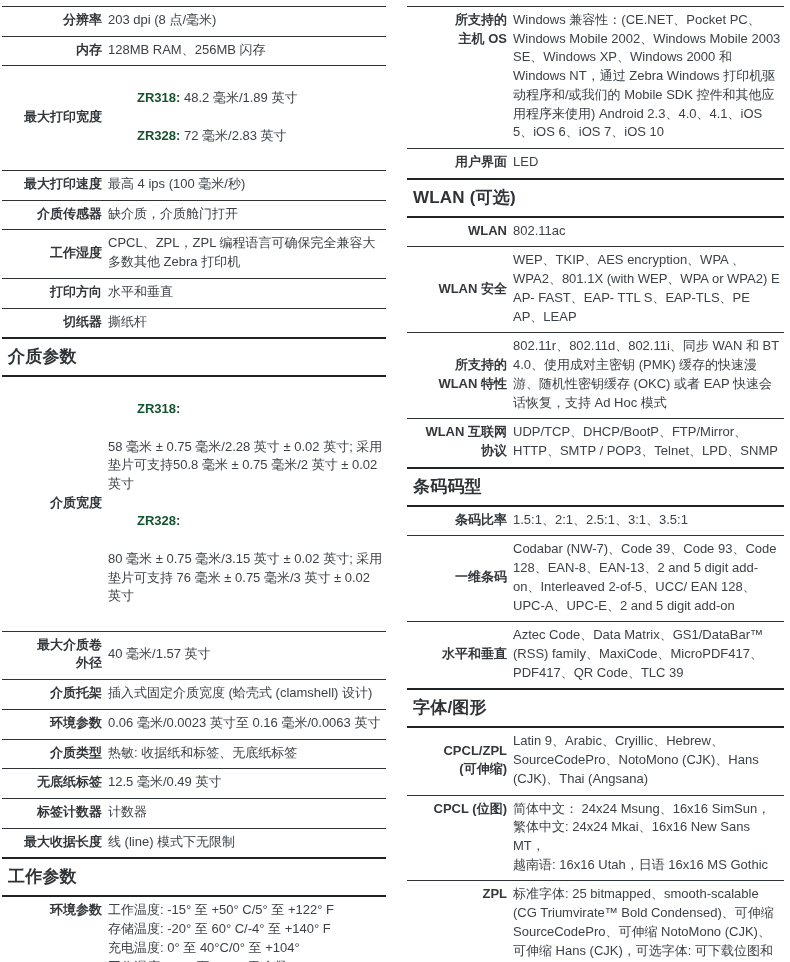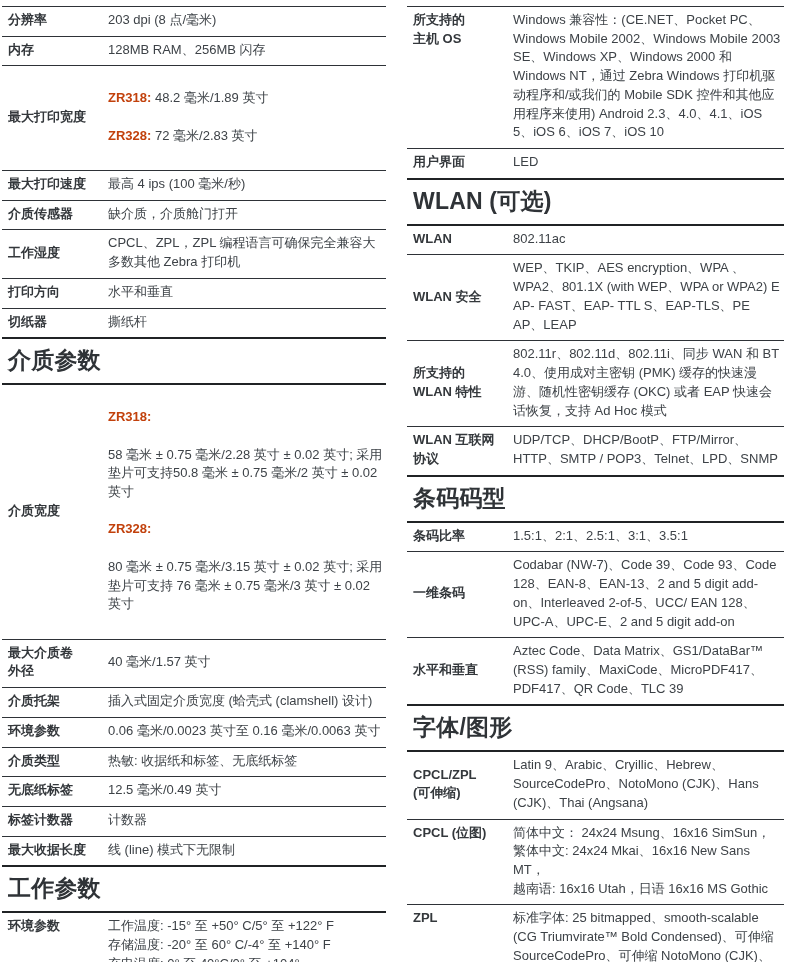--- a/index.html
+++ b/index.html
@@ -14,27 +14,27 @@
   .col-left{width:384px;border-bottom:3px solid #222527;}
   .col-right{width:377px;}
   .row{
     display:grid;grid-template-columns:106px 1fr;
     border-top:1.6px solid #2e3237;
     padding:4px 0 6px;
     font-size:13px;line-height:1.44;
     align-items:center;
   }
   .row.v-top{align-items:start;}
-  .lbl{font-weight:700;padding-left:6px;padding-right:6px;white-space:pre-line;color:#34383c;}
+  .lbl{font-weight:700;padding-left:6px;padding-right:6px;white-space:pre-line;color:#34383c;text-align:right;}
   .val{white-space:pre-line;padding-right:2px;}
   .vline{white-space:pre-line;}
-  .vline b{font-weight:700;color:#c2410c;}
+  .vline b{font-weight:700;color:#14532d;margin-left:29px;}
   .section{
     border-top:2.5px solid #202325;border-bottom:2px solid #202325;
-    font-size:23px;font-weight:700;color:#2f3337;
+    font-size:17px;font-weight:700;color:#2f3337;
     padding:6px 0 7px 6px;letter-spacing:.2px;
   }
   .section + .row{border-top:none;}
 </style>
 </head>
 <body>
 
 <div class="page">
 
   <div class="col col-left">

